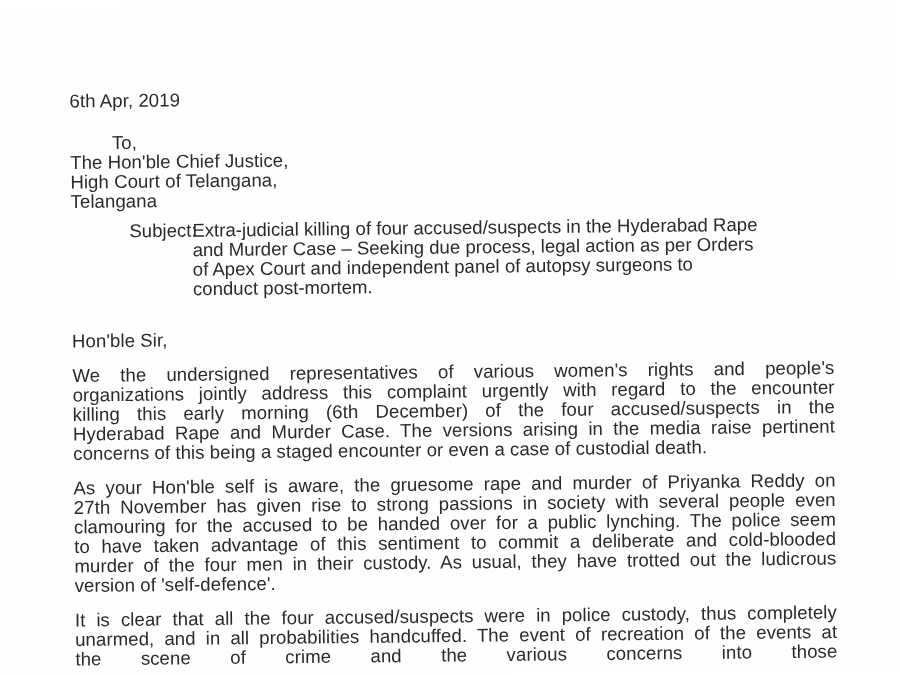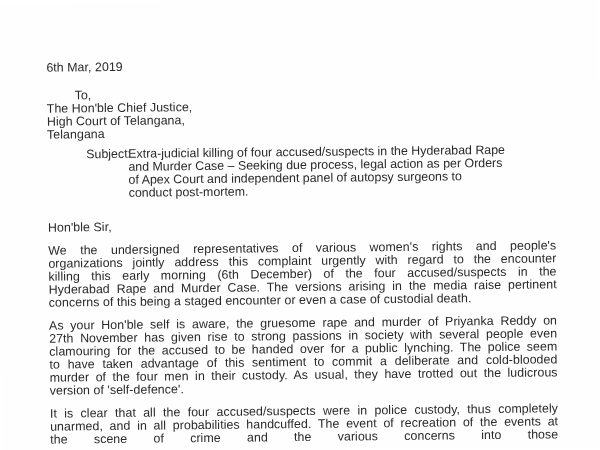--- a/index.html
+++ b/index.html
@@ -25,21 +25,21 @@
     width: 508px;
   }
   .subj-label { position: absolute; left: 87px; font-size: 12.4px; line-height: 13px; margin: 0; }
   .subj-line { position: absolute; left: 129px; font-size: 12.4px; line-height: 13px; margin: 0; white-space: nowrap; }
 </style>
 </head>
 <body>
 
 <div class="page">
 
-  <p class="line" style="top:59px;">6th Mar, 2019</p>
+  <p class="line" style="top:59px;">6th Apr, 2019</p>
 
   <p class="line" style="top:87px;margin-left:28px;">To,</p>
   <p class="line" style="top:100px;">The Hon'ble Chief Justice,</p>
   <p class="line" style="top:113px;">High Court of Telangana,</p>
   <p class="line" style="top:126px;">Telangana</p>
 
   <p class="subj-label" style="top:146px;">Subject:</p>
   <p class="subj-line" style="top:146px;">Extra-judicial killing of four accused/suspects in the Hyderabad Rape</p>
   <p class="subj-line" style="top:159px;">and Murder Case – Seeking due process, legal action as per Orders</p>
   <p class="subj-line" style="top:172px;">of Apex Court and independent panel of autopsy surgeons to</p>

